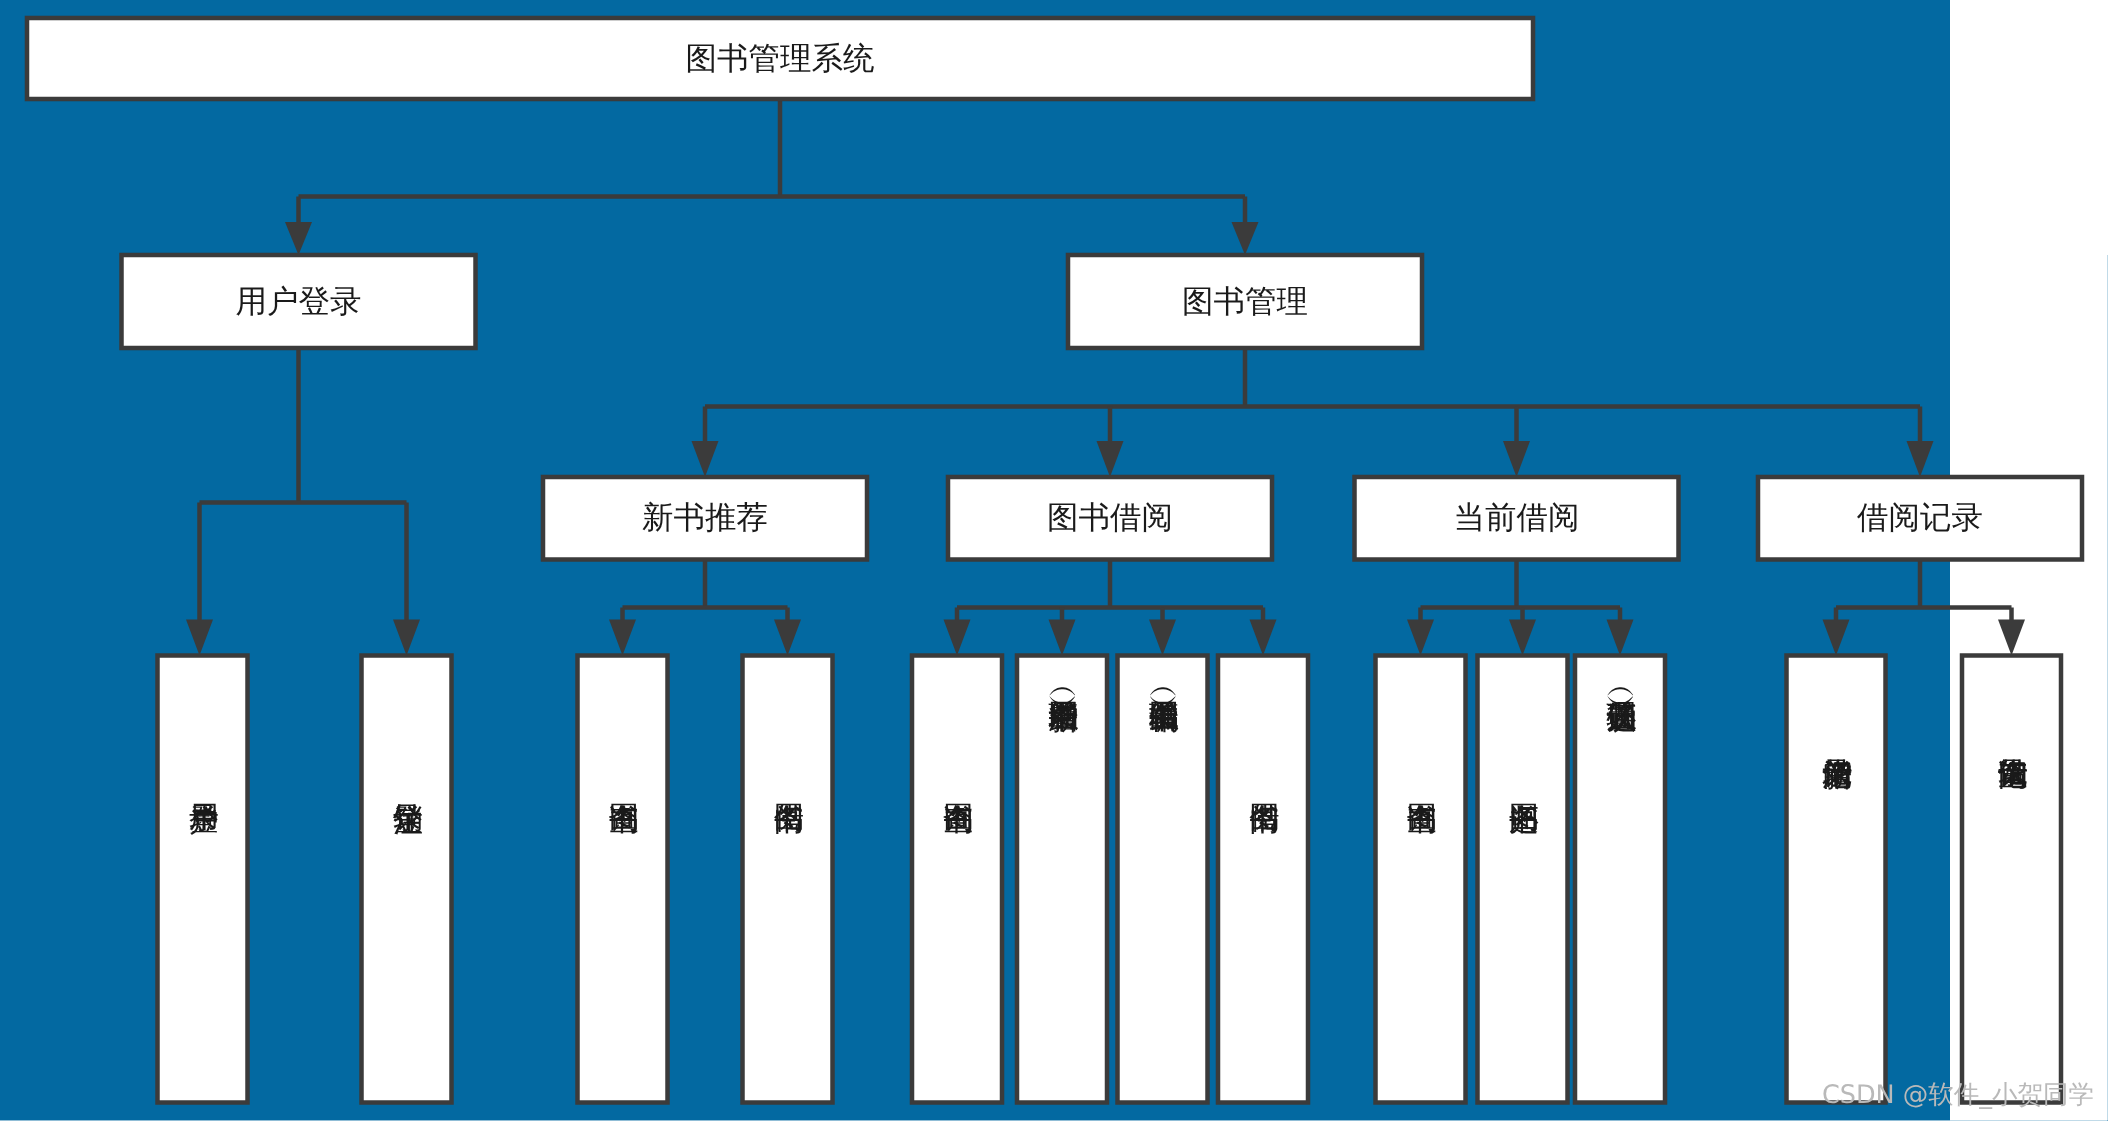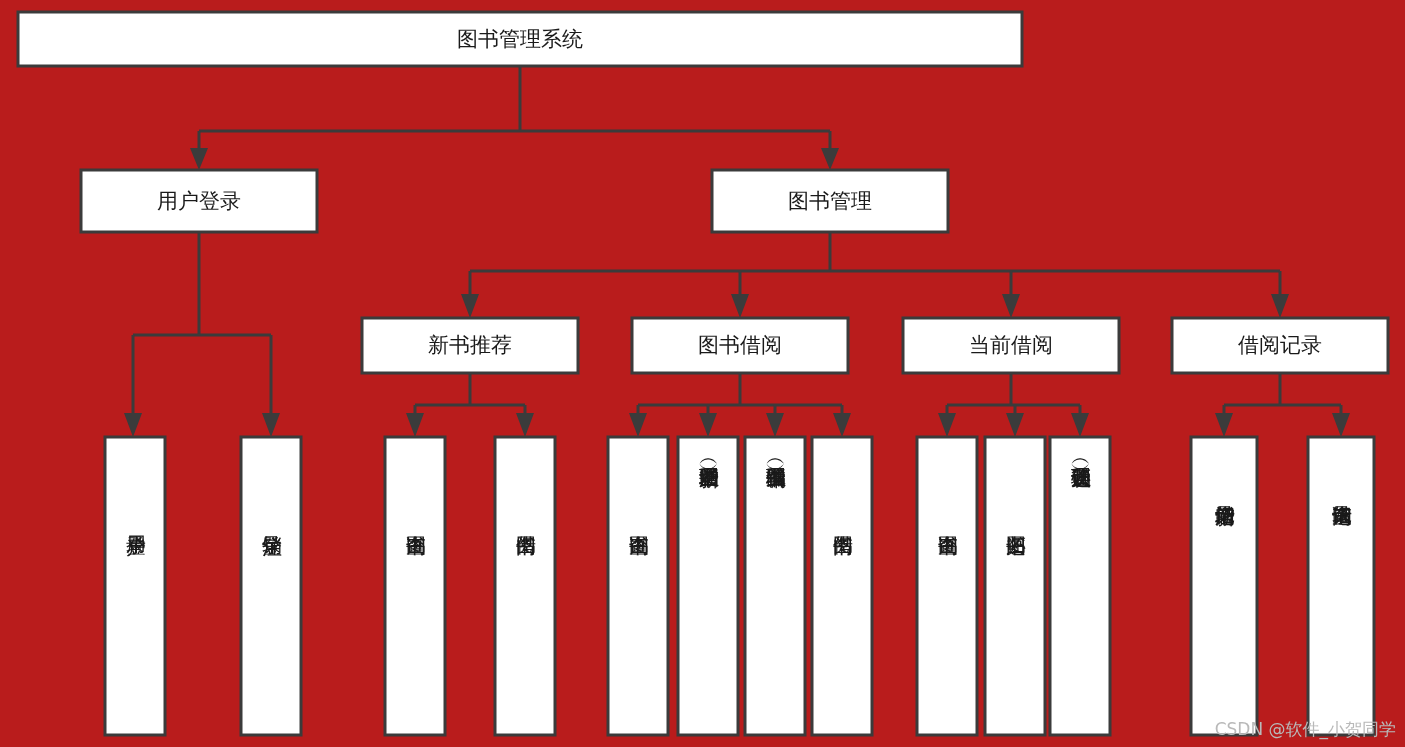--- a/index.html
+++ b/index.html
@@ -9,23 +9,23 @@
     background: #ffffff;
   }
   body {
     width: 1405px;
     height: 747px;
     overflow: hidden;
     font-family: "DejaVu Sans", "Liberation Sans", sans-serif;
   }
   #diagram-root {
     position: relative;
-    width: 1405px;
+    width: 1300px;
     height: 747px;
-    background: #b91c1c;
+    background: #0369a1;
   }
   svg#tree-svg {
     display: block;
     width: 1405px;
     height: 747px;
   }
   .node-box {
     fill: #ffffff;
     stroke: #3b3b3b;
     stroke-width: 3;

